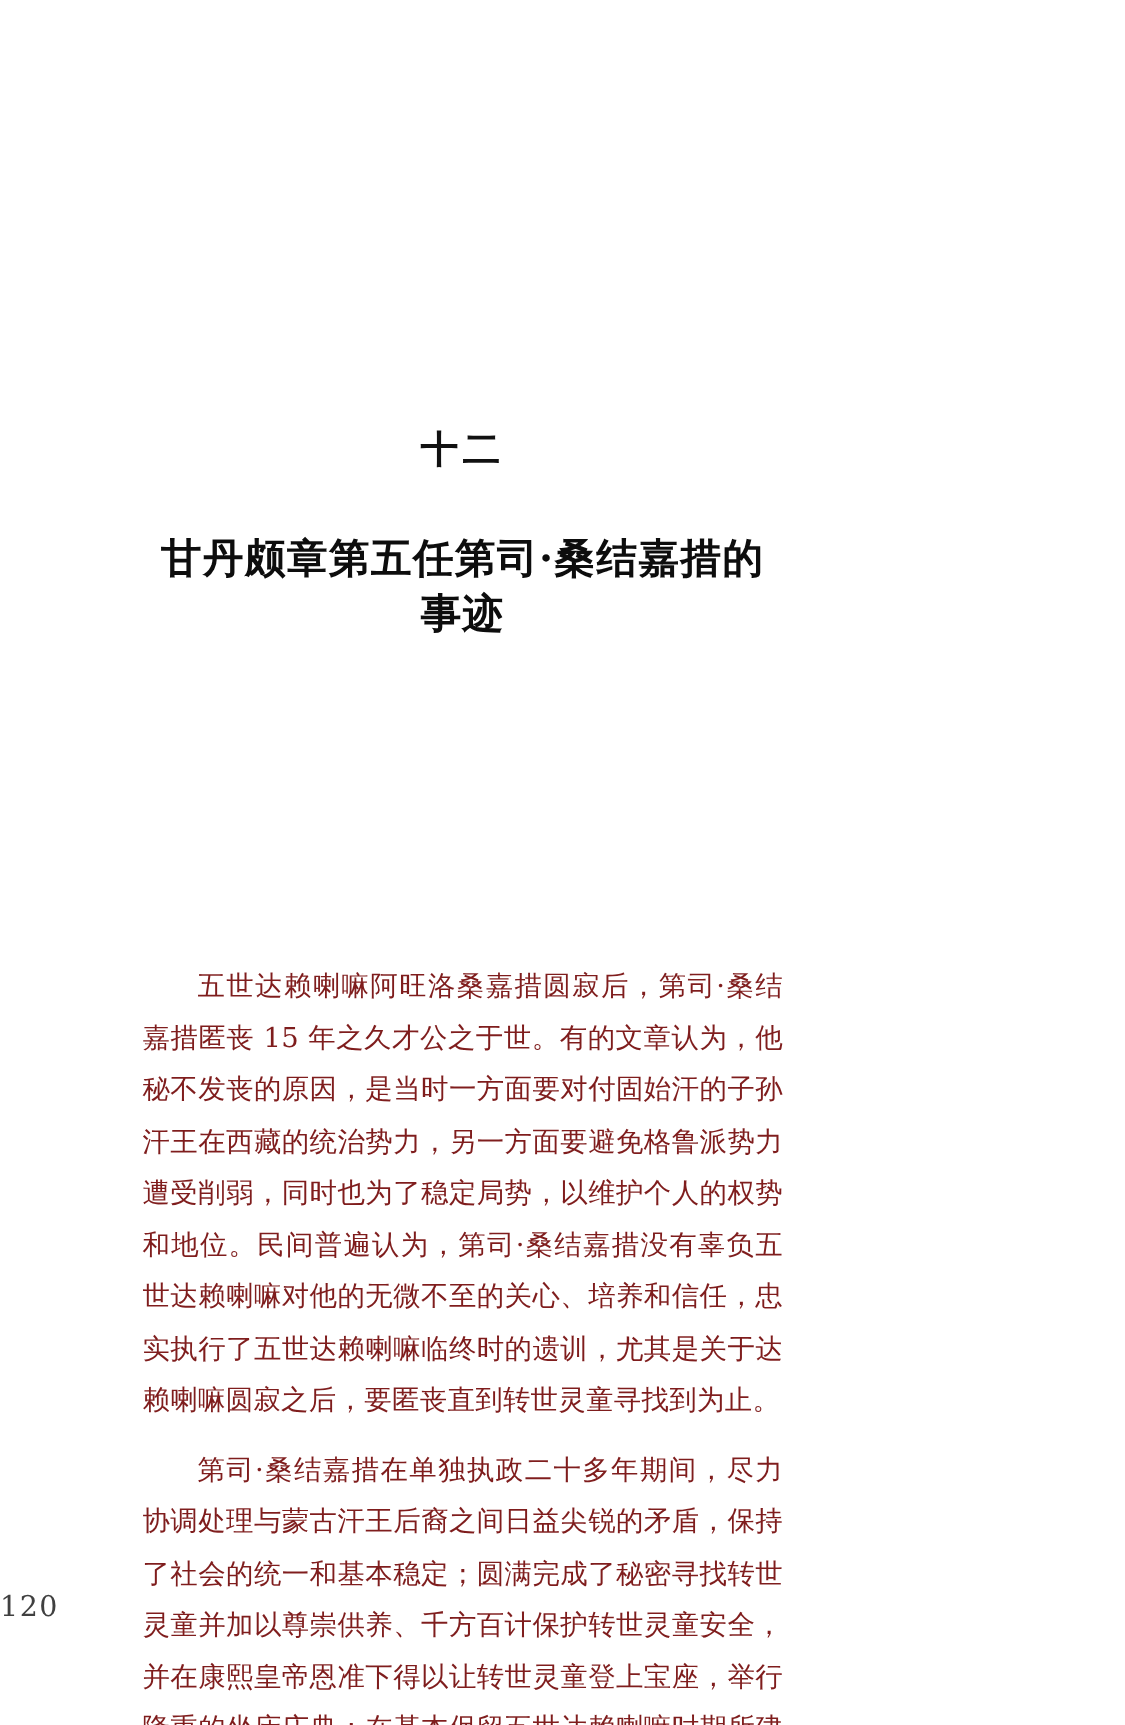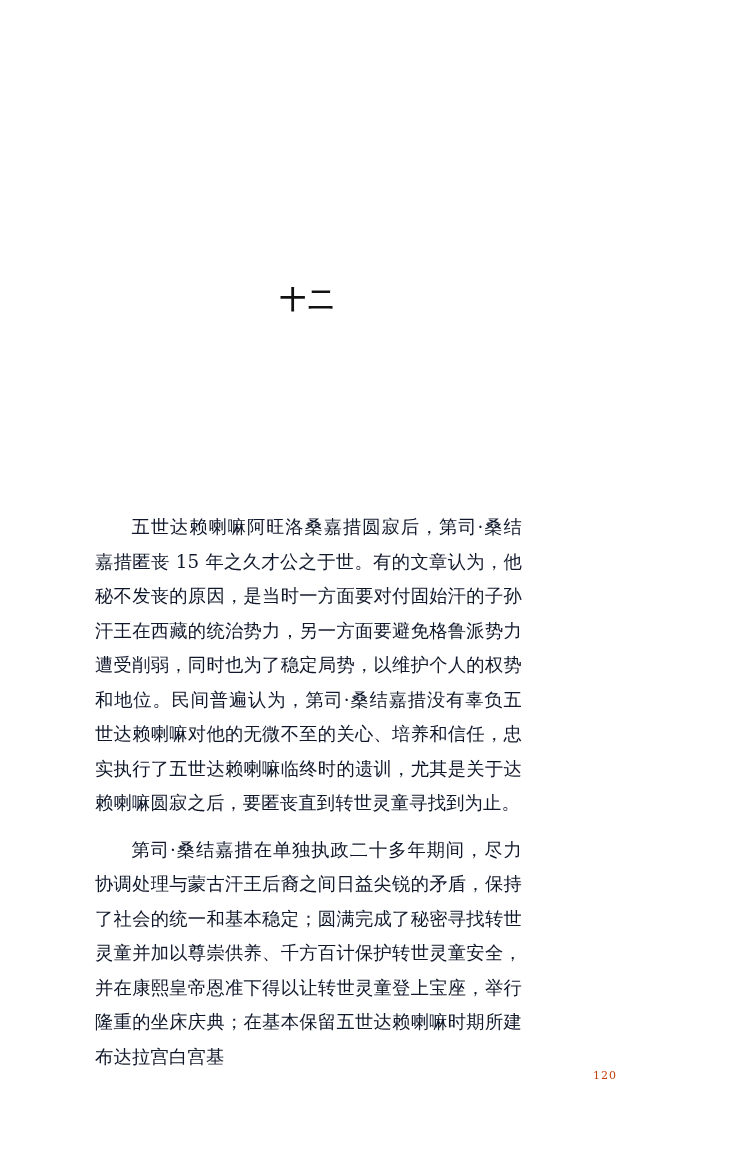--- a/index.html
+++ b/index.html
@@ -50,47 +50,50 @@
   .body-block {
     margin-top: 195px;
   }
   p.para {
     margin: 0 0 0 0;
     font-size: 18.3px;
     line-height: 34.5px;
     text-align: justify;
     text-justify: inter-ideograph;
     text-indent: 2em;
-    color: #0f172a;
+    color: #7f1d1d;
     letter-spacing: 0.2px;
   }
   p.para + p.para {
     margin-top: 12px;
   }
   .page-number {
     position: absolute;
     left: 0;
     right: 0;
     bottom: 68px;
-    text-align: right;
-    font-size: 11px;
+    text-align: left;
+    font-size: 19px;
     font-family: "DejaVu Serif", "Liberation Serif", serif;
-    color: #c2410c;
+    color: #404040;
     letter-spacing: 1px;
   }
 </style>
 </head>
 <body>
 
 <div class="page">
 
   <div class="chapter-number-wrap">
     <div class="chapter-number">十二</div>
   </div>
 
+  <div class="chapter-title-wrap">
+    <h1 class="chapter-title">甘丹颇章第五任第司·桑结嘉措的事迹</h1>
+  </div>
 
   <div class="body-block">
     <p class="para">五世达赖喇嘛阿旺洛桑嘉措圆寂后，第司·桑结嘉措匿丧 15 年之久才公之于世。有的文章认为，他秘不发丧的原因，是当时一方面要对付固始汗的子孙汗王在西藏的统治势力，另一方面要避免格鲁派势力遭受削弱，同时也为了稳定局势，以维护个人的权势和地位。民间普遍认为，第司·桑结嘉措没有辜负五世达赖喇嘛对他的无微不至的关心、培养和信任，忠实执行了五世达赖喇嘛临终时的遗训，尤其是关于达赖喇嘛圆寂之后，要匿丧直到转世灵童寻找到为止。</p>
     <p class="para">第司·桑结嘉措在单独执政二十多年期间，尽力协调处理与蒙古汗王后裔之间日益尖锐的矛盾，保持了社会的统一和基本稳定；圆满完成了秘密寻找转世灵童并加以尊崇供养、千方百计保护转世灵童安全，并在康熙皇帝恩准下得以让转世灵童登上宝座，举行隆重的坐床庆典；在基本保留五世达赖喇嘛时期所建布达拉宫白宫基</p>
   </div>
 
   <div class="page-number">120</div>
 
 </div>
 

